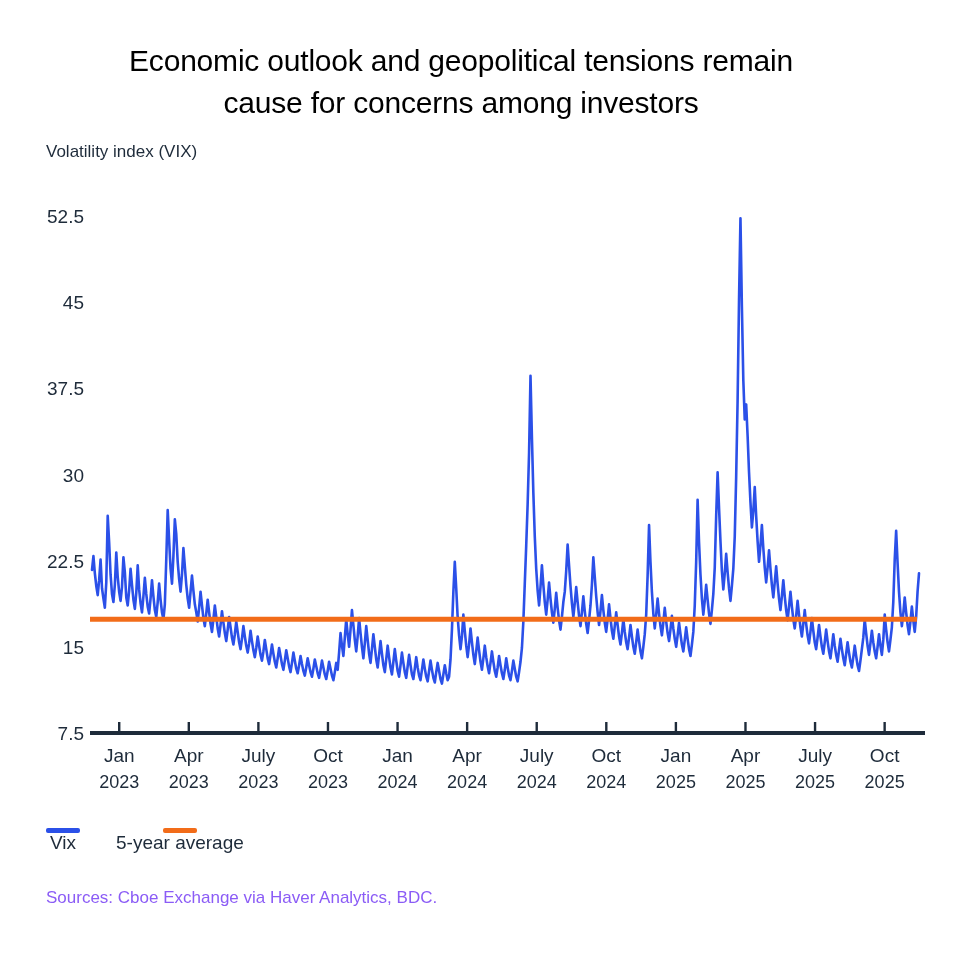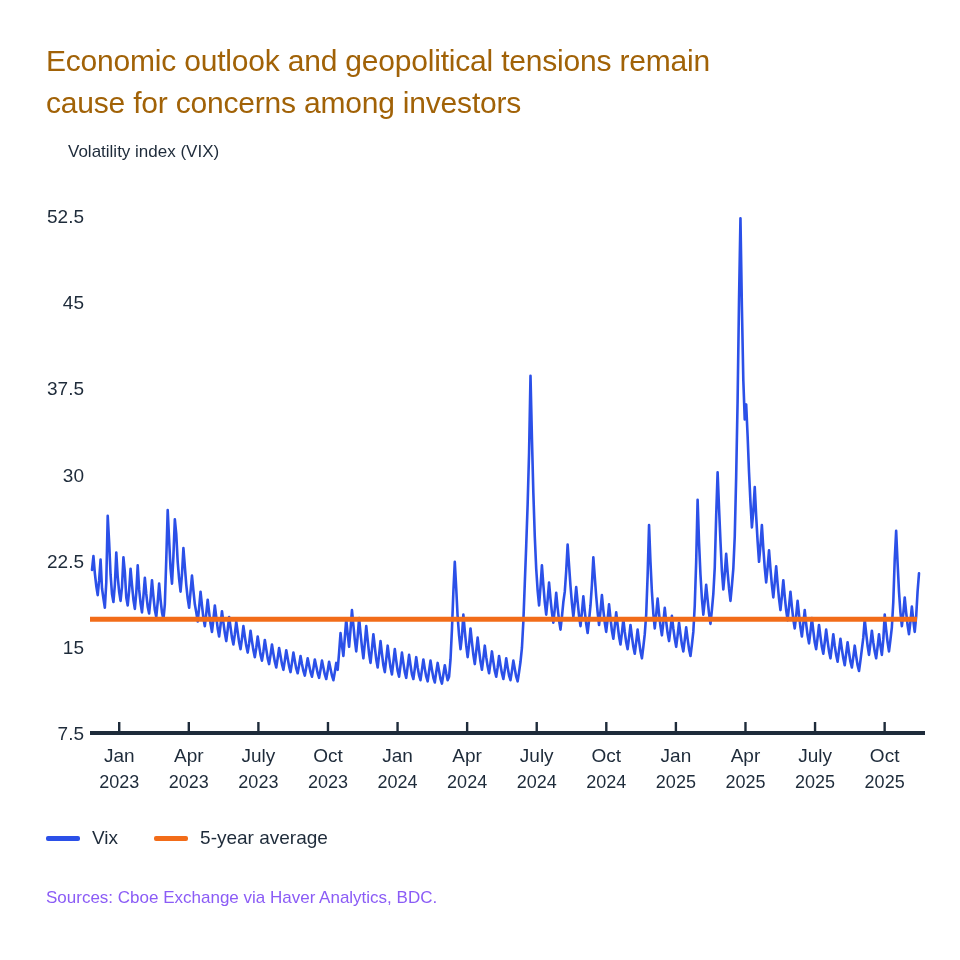--- a/index.html
+++ b/index.html
@@ -22,32 +22,32 @@
   }
   .title {
     position: absolute;
     left: 46px;
     top: 40px;
     width: 830px;
     font-size: 30px;
     line-height: 42px;
     font-weight: 400;
     letter-spacing: -0.2px;
-    color: #a16207;
+    color: #000000;
     white-space: pre-line;
+    text-align: center;
   }
   .subtitle {
     position: absolute;
     left: 46px;
     top: 140px;
     font-size: 17px;
     line-height: 24px;
     font-weight: 400;
     color: #1e2b3a;
-    margin-left: 22px;
   }
   .chart-area {
     position: absolute;
     left: 0;
     top: 0;
     width: 960px;
     height: 960px;
     pointer-events: none;
   }
   svg.plot {
@@ -79,21 +79,21 @@
     position: absolute;
     left: 46px;
     top: 828px;
     display: flex;
     align-items: center;
     gap: 36px;
   }
   .legend-entry {
     display: flex;
     align-items: center;
-    gap: 12px;
+    flex-direction: column;
   }
   .legend-swatch {
     width: 34px;
     height: 5px;
     border-radius: 2px;
     display: block;
   }
   .legend-label {
     font-size: 19px;
     color: #1e2b3a;

